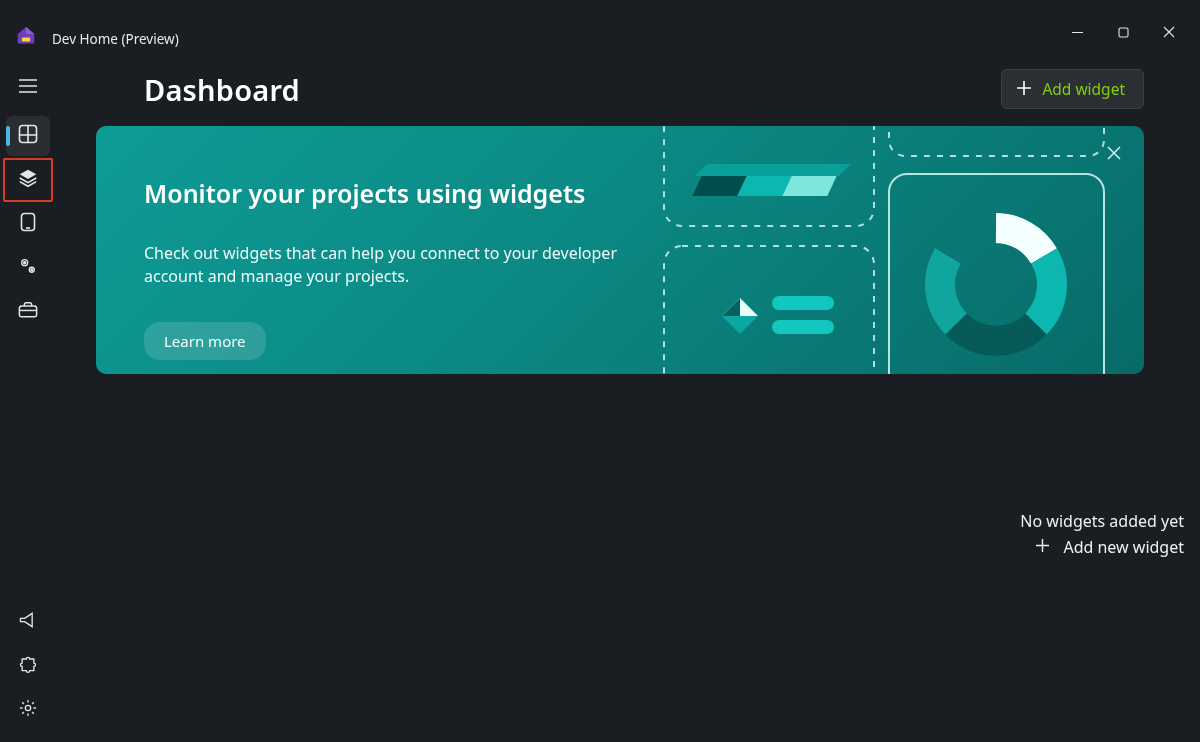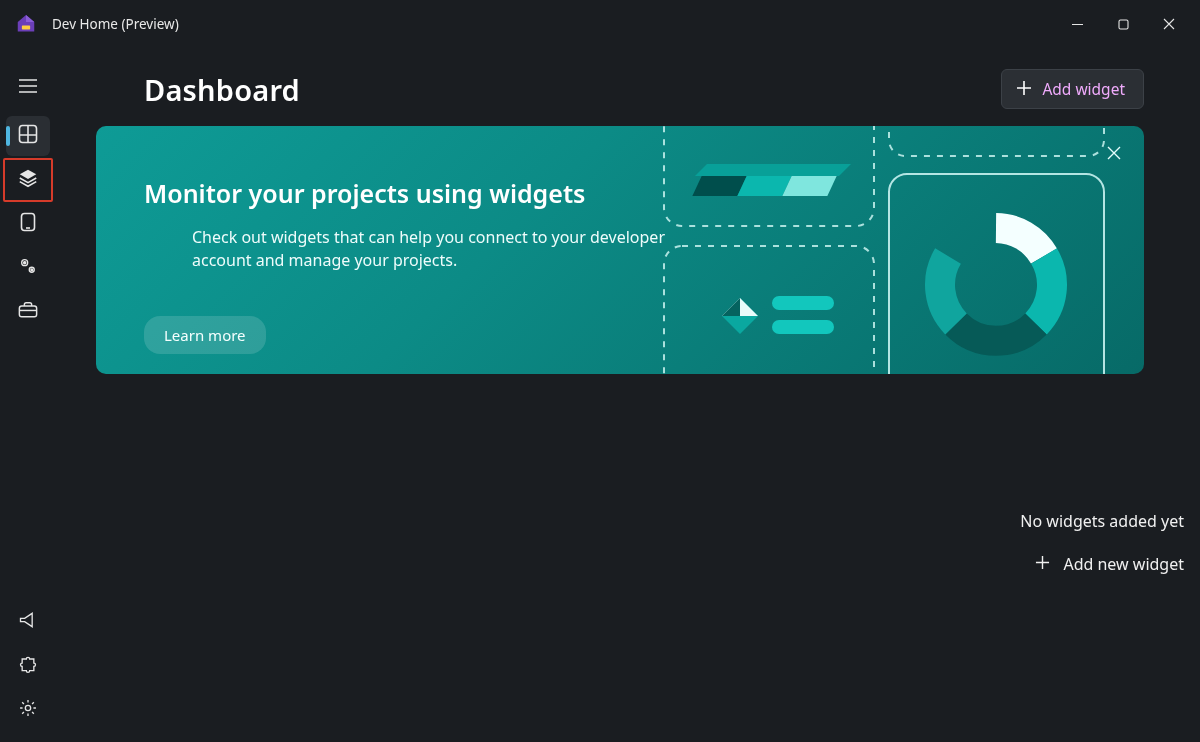--- a/index.html
+++ b/index.html
@@ -9,21 +9,21 @@
       font-family: "Segoe UI", system-ui, -apple-system, sans-serif;
       color: #ffffff;
       overflow: hidden;
       position: relative;
     }
 
     
     .titlebar {
       height: 48px;
       display: flex;
-      align-items: center;
+      align-items: flex-end;
       padding: 0 8px 0 14px;
       gap: 14px;
     }
     .app-logo {
       width: 24px; height: 24px;
       display: flex; align-items: center; justify-content: center;
     }
     .app-title {
       font-size: 13.5px;
       color: #e8e8e8;
@@ -107,48 +107,47 @@
     }
     .add-widget-btn {
       margin-left: auto;
       height: 40px;
       padding: 0 18px 0 14px;
       background: #2b2f34;
       border: 1px solid #3c4147;
       border-radius: 6px;
       display: flex; align-items: center; gap: 10px;
       font-size: 15.5px;
-      color: #f0abfc;
+      color: #84cc16;
     }
 
     
     .banner {
       margin-top: 8px;
       height: 248px;
       border-radius: 10px;
       background: linear-gradient(135deg, #0e9b96 0%, #0c8b86 40%, #076a67 100%);
       position: relative;
       overflow: hidden;
       padding: 50px 48px;
     }
     .banner-headline {
       font-size: 25px;
       font-weight: 600;
       color: #fff;
-      margin-bottom: 16px;
+      margin-bottom: 32px;
     }
     .banner-body {
       font-size: 16px;
       color: #eefcfb;
       max-width: 530px;
       line-height: 1.45;
-      margin-left: 48px;
     }
     .learn-more {
-      margin-top: 44px;
+      margin-top: 34px;
       height: 38px;
       padding: 0 20px;
       display: inline-flex; align-items: center;
       background: rgba(255,255,255,0.14);
       border-radius: 16px;
       font-size: 15px;
       color: #f5fffe;
     }
     .banner-close {
       position: absolute;
@@ -169,21 +168,21 @@
       position: absolute;
       left: 0; right: 0;
       top: 450px;
       text-align: right;
     }
     .empty-title {
       font-size: 16px;
       color: #f0f0f0;
     }
     .add-new-widget {
-      margin-top: 21px;
+      margin-top: 4px;
       display: inline-flex; align-items: center; gap: 13px;
       font-size: 16px;
       color: #f0f0f0;
     }
   </style>
 </head>
 <body>
 
 <div class="titlebar">
   <span class="app-logo">

